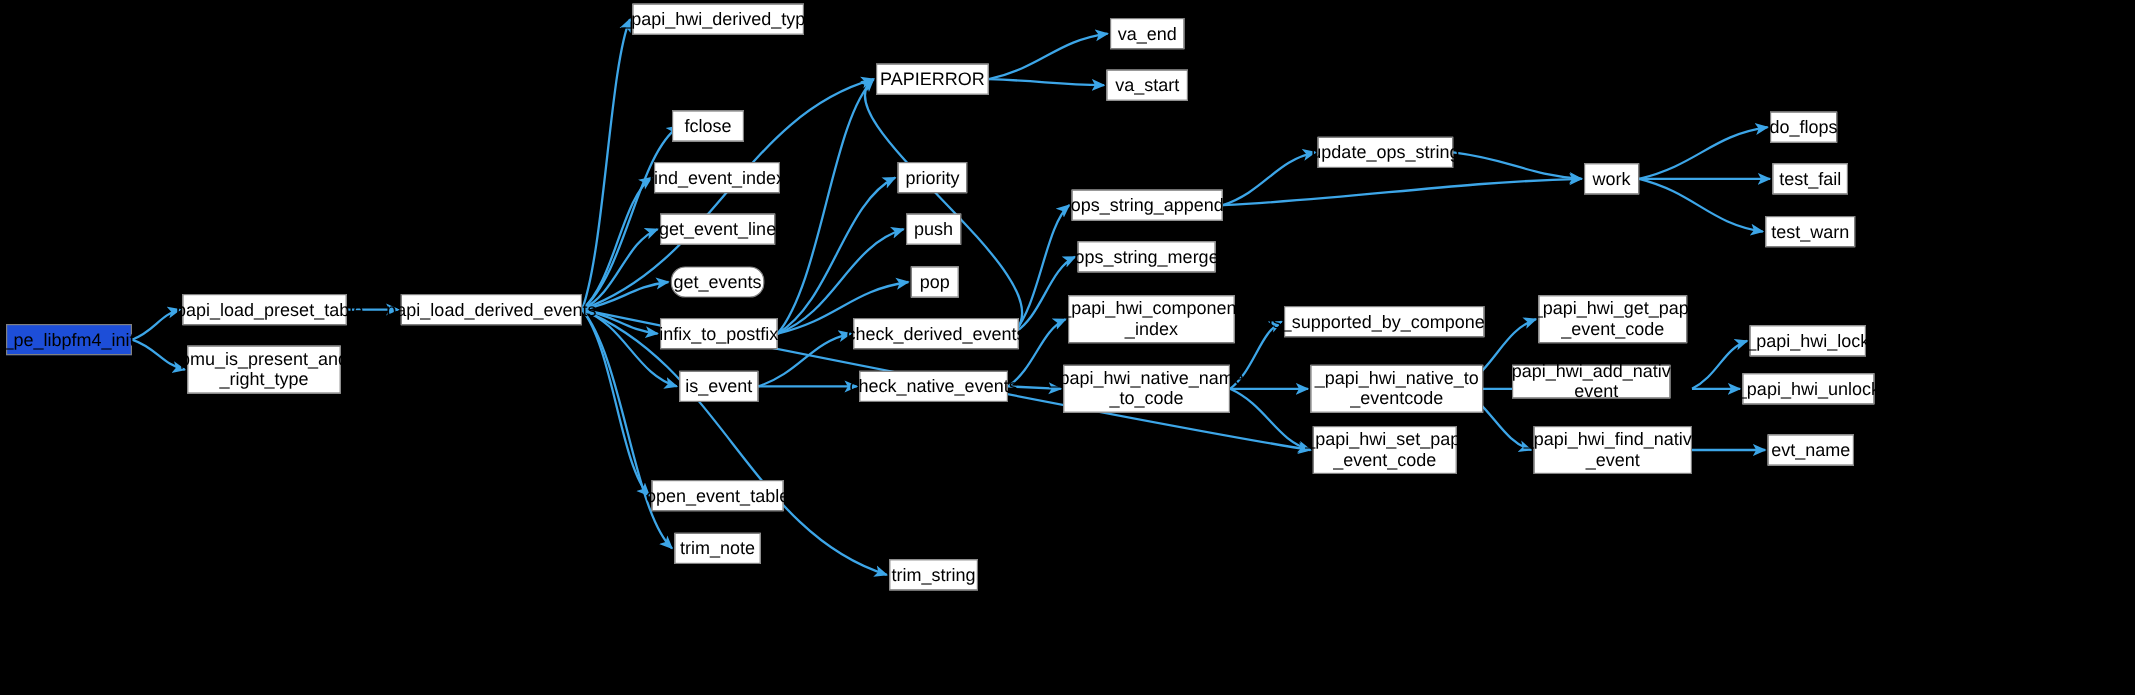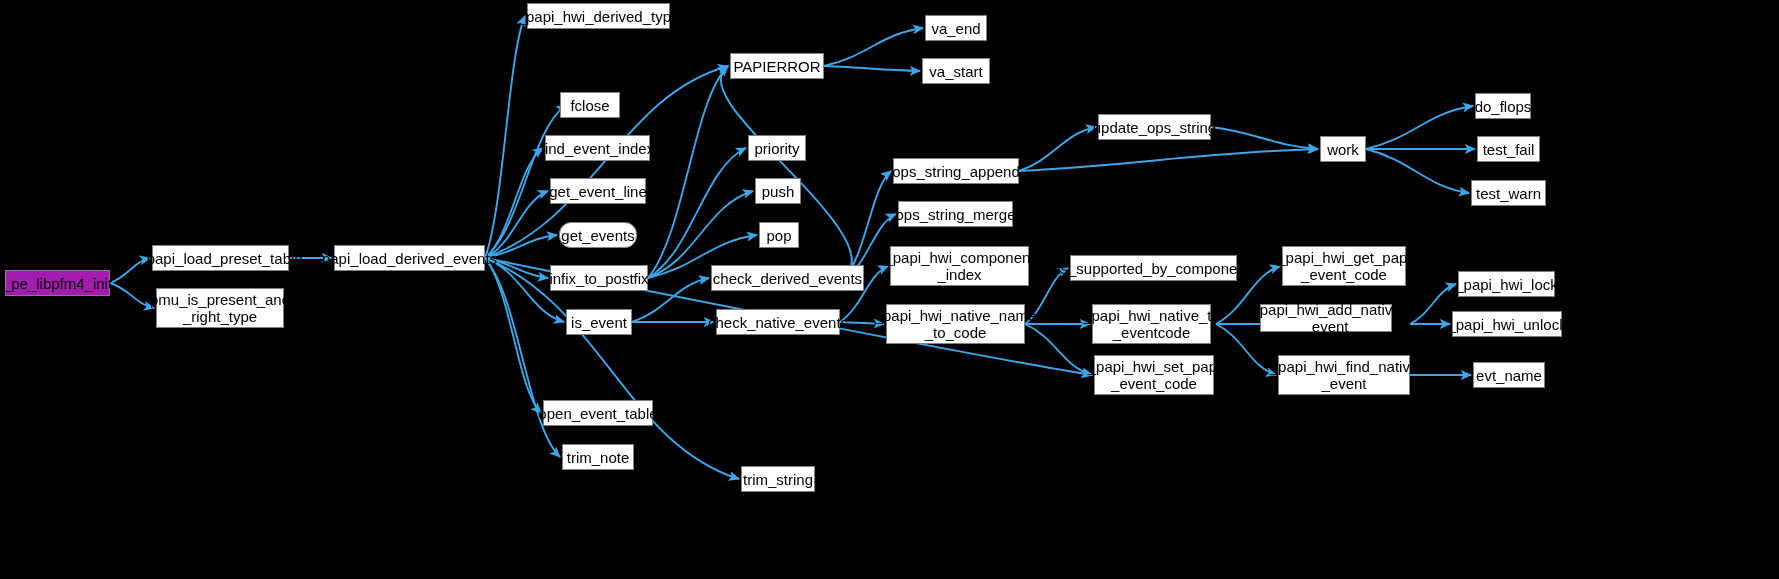--- a/index.html
+++ b/index.html
@@ -32,21 +32,21 @@
     line-height: 17px;
     display: flex;
     align-items: center;
     justify-content: center;
     text-align: center;
     white-space: pre;
     letter-spacing: 0px;
     z-index: 5;
   }
   .node.root {
-    background: #a21caf;
+    background: #1d4ed8;
   }
 </style>
 </head>
 <body>
 
 <div id="canvas">
   <svg id="edge-layer" viewBox="0 0 1779 579" xmlns="http://www.w3.org/2000/svg">
       <defs>
         <marker id="arrow" viewBox="0 0 10 10" refX="9" refY="5" markerWidth="6" markerHeight="6" orient="auto-start-reverse" markerUnits="strokeWidth">
           <path d="M 0 0.6 L 10 5 L 0 9.4 L 2.4 5 Z" fill="#3da6e8"></path>
@@ -111,33 +111,33 @@
       <div class="node" style="left: 566px; top: 309px; width: 66px; height: 26px;">is_event</div>
       <div class="node" style="left: 543px; top: 400px; width: 110px; height: 26px;">open_event_table</div>
       <div class="node" style="left: 562px; top: 444px; width: 72px; height: 26px;">trim_note</div>
       <div class="node" style="left: 741px; top: 466px; width: 74px; height: 26px;">trim_string</div>
       <div class="node" style="left: 730px; top: 53px; width: 94px; height: 26px;">PAPIERROR</div>
       <div class="node" style="left: 925px; top: 15px; width: 62px; height: 26px;">va_end</div>
       <div class="node" style="left: 922px; top: 58px; width: 68px; height: 26px;">va_start</div>
       <div class="node" style="left: 748px; top: 135px; width: 58px; height: 26px;">priority</div>
       <div class="node" style="left: 755px; top: 178px; width: 46px; height: 26px;">push</div>
       <div class="node" style="left: 759px; top: 222px; width: 40px; height: 26px;">pop</div>
-      <div class="node" style="left: 711px; top: 265px; width: 153px; height: 26px;">check_derived_events</div>
+      <div class="node" style="left: 711px; top: 265px; width: 138px; height: 26px;">check_derived_events</div>
       <div class="node" style="left: 716px; top: 309px; width: 124px; height: 26px;">check_native_events</div>
       <div class="node" style="left: 893px; top: 158px; width: 126px; height: 26px;">ops_string_append</div>
       <div class="node" style="left: 898px; top: 201px; width: 115px; height: 26px;">ops_string_merge</div>
       <div class="node" style="left: 890px; top: 246px; width: 139px; height: 40px;">_papi_hwi_component
 _index</div>
       <div class="node" style="left: 886px; top: 304px; width: 139px; height: 40px;">_papi_hwi_native_name
 _to_code</div>
       <div class="node" style="left: 1094px; top: 355px; width: 120px; height: 40px;">_papi_hwi_set_papi
 _event_code</div>
       <div class="node" style="left: 1098px; top: 114px; width: 113px; height: 26px;">update_ops_string</div>
       <div class="node" style="left: 1070px; top: 255px; width: 167px; height: 26px;">is_supported_by_component</div>
-      <div class="node" style="left: 1092px; top: 304px; width: 119px; height: 40px;">_papi_hwi_native_to
+      <div class="node" style="left: 1092px; top: 304px; width: 144px; height: 40px;">_papi_hwi_native_to
 _eventcode</div>
       <div class="node" style="left: 1320px; top: 136px; width: 46px; height: 26px;">work</div>
       <div class="node" style="left: 1282px; top: 246px; width: 124px; height: 40px;">_papi_hwi_get_papi
 _event_code</div>
       <div class="node" style="left: 1260px; top: 304px; width: 132px; height: 28px;">_papi_hwi_add_native
 _event</div>
       <div class="node" style="left: 1278px; top: 355px; width: 132px; height: 40px;">_papi_hwi_find_native
 _event</div>
       <div class="node" style="left: 1475px; top: 93px; width: 56px; height: 26px;">do_flops</div>
       <div class="node" style="left: 1477px; top: 136px; width: 63px; height: 26px;">test_fail</div>

